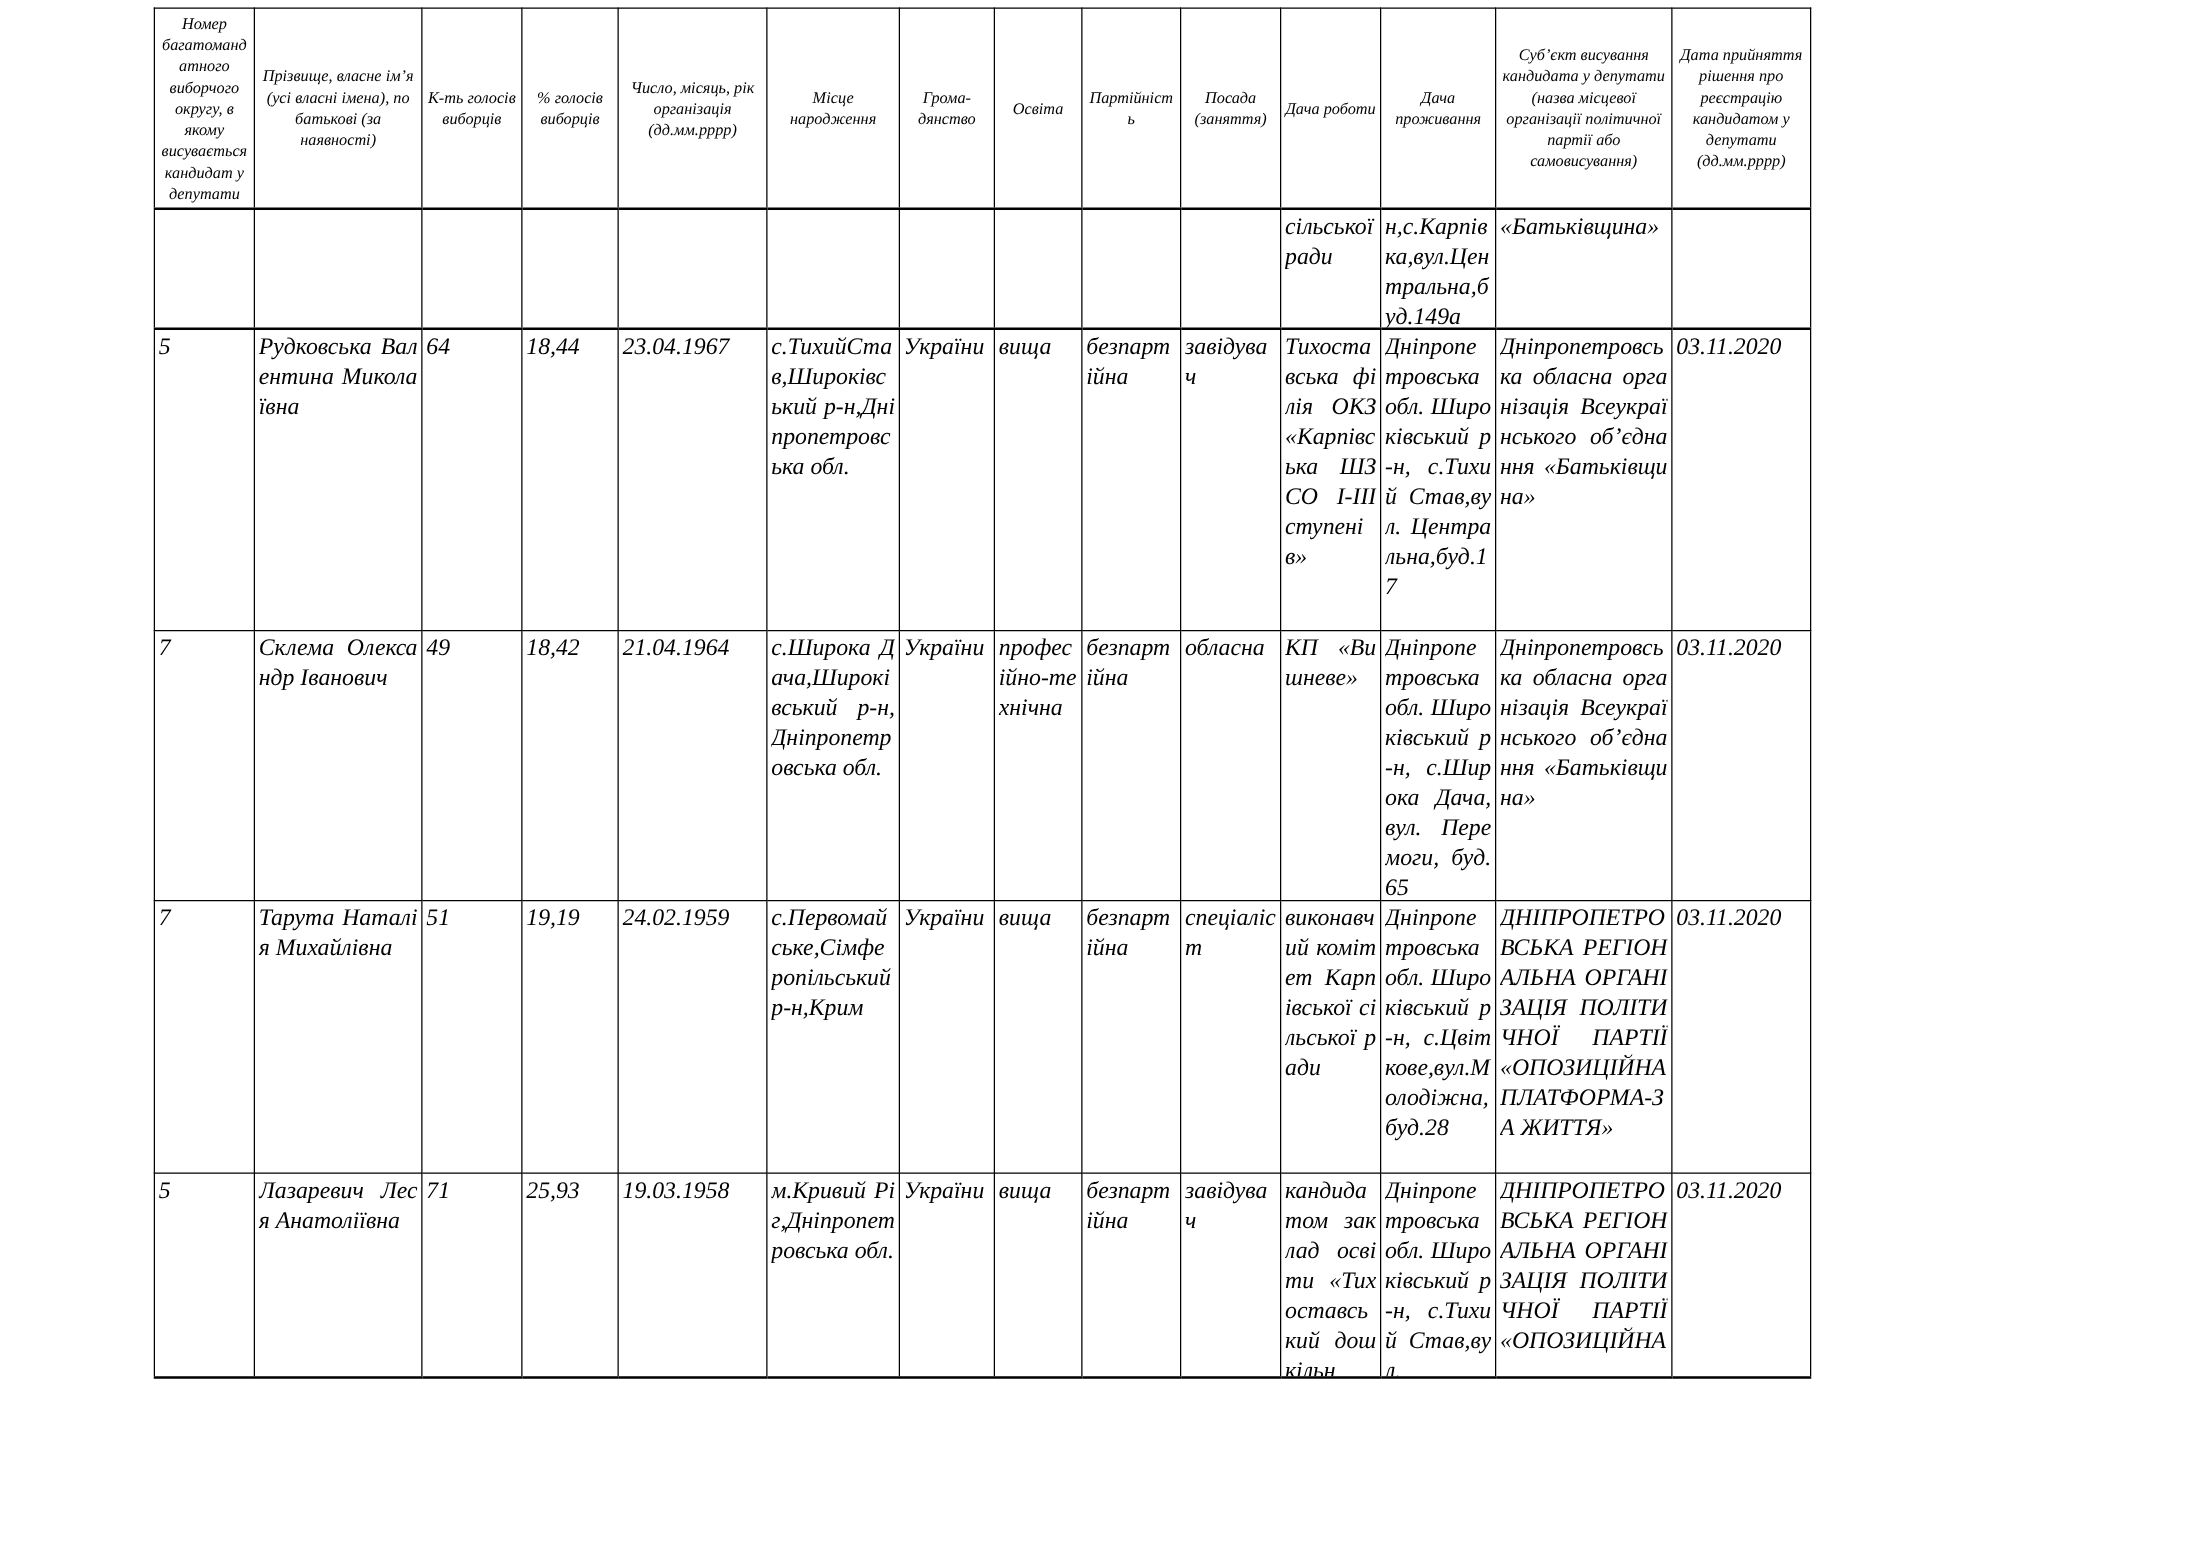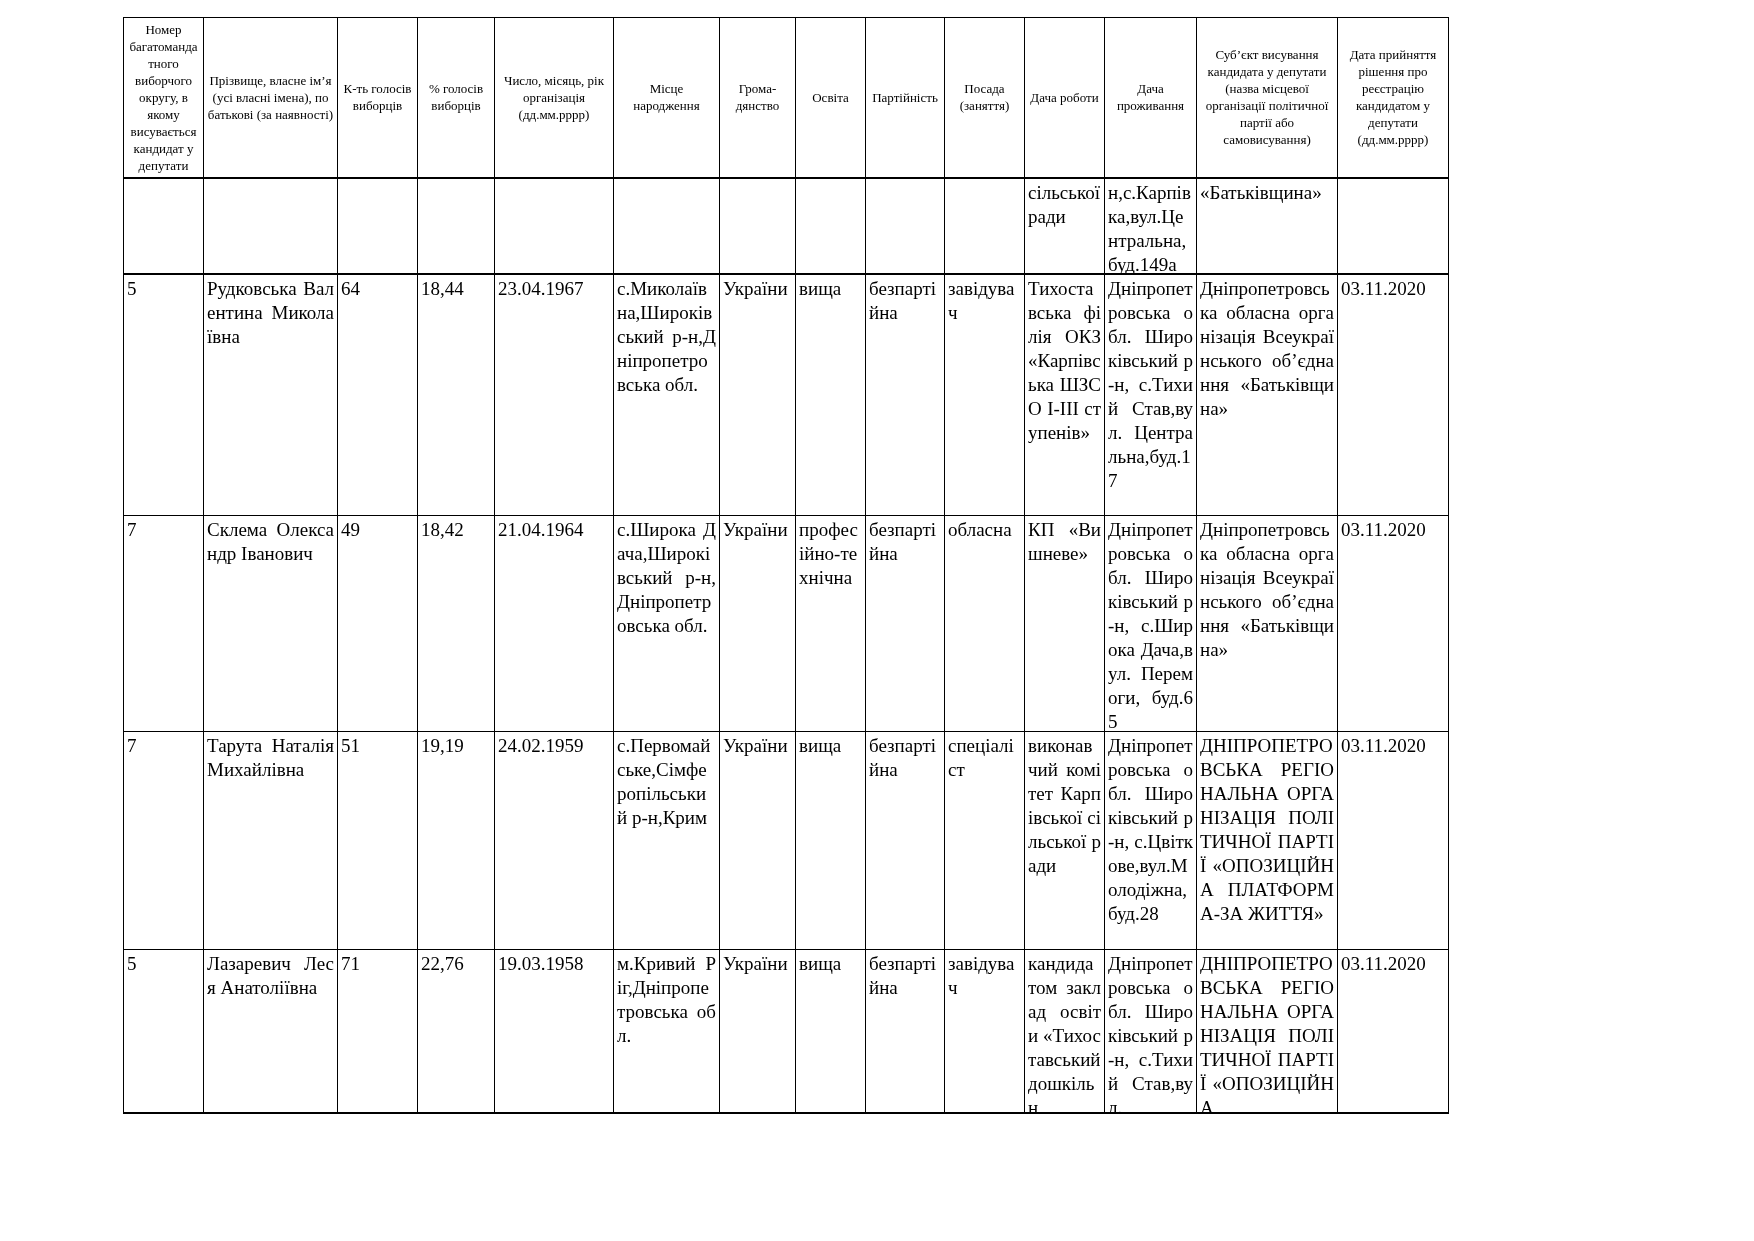--- a/index.html
+++ b/index.html
@@ -2,22 +2,22 @@
 <html><head>
 <meta charset="utf-8">
 <style>
   html,body{margin:0;padding:0}
   body{
     width:1754px;height:1241px;background:#ffffff;color:#000;
     font-family:"Liberation Serif","DejaVu Serif",serif;
   }
   .page{position:relative;width:1754px;height:1241px;overflow:hidden;background:#fff}
   table.tbl{
-    position:absolute;left:123px;top:17px;width:1325px;
-    border-collapse:collapse;table-layout:fixed;
+    position:absolute;left:123px;top:6px;width:1325px;
+    border-collapse:collapse;table-layout:fixed;font-style:italic;
   }
   col.c0{width:80px}  col.c1{width:134px} col.c2{width:80px}  col.c3{width:77px}
   col.c4{width:119px} col.c5{width:106px} col.c6{width:76px}  col.c7{width:70px}
   col.c8{width:79px}  col.c9{width:80px}  col.c10{width:80px} col.c11{width:92px}
   col.c12{width:141px}col.c13{width:111px}
   th,td{border:1px solid #000;background:#fff}
   thead tr{height:160px}
   th{
     font-weight:normal;font-size:13px;line-height:17px;
     text-align:center;vertical-align:middle;padding:2px 3px;
@@ -132,21 +132,21 @@
           <td>
             <div class="ci">64</div>
           </td>
           <td>
             <div class="ci">18,44</div>
           </td>
           <td>
             <div class="ci">23.04.1967</div>
           </td>
           <td>
-            <div class="ci">с.Миколаївна,Широківський р-н,Дніпропетровська обл.</div>
+            <div class="ci">с.ТихийСтав,Широківський р-н,Дніпропетровська обл.</div>
           </td>
           <td>
             <div class="ci">України</div>
           </td>
           <td>
             <div class="ci">вища</div>
           </td>
           <td>
             <div class="ci">безпартійна</div>
           </td>
@@ -258,21 +258,21 @@
           <td>
             <div class="ci">5</div>
           </td>
           <td>
             <div class="ci">Лазаревич Леся Анатоліївна</div>
           </td>
           <td>
             <div class="ci">71</div>
           </td>
           <td>
-            <div class="ci">22,76</div>
+            <div class="ci">25,93</div>
           </td>
           <td>
             <div class="ci">19.03.1958</div>
           </td>
           <td>
             <div class="ci">м.Кривий Ріг,Дніпропетровська обл.</div>
           </td>
           <td>
             <div class="ci">України</div>
           </td>

